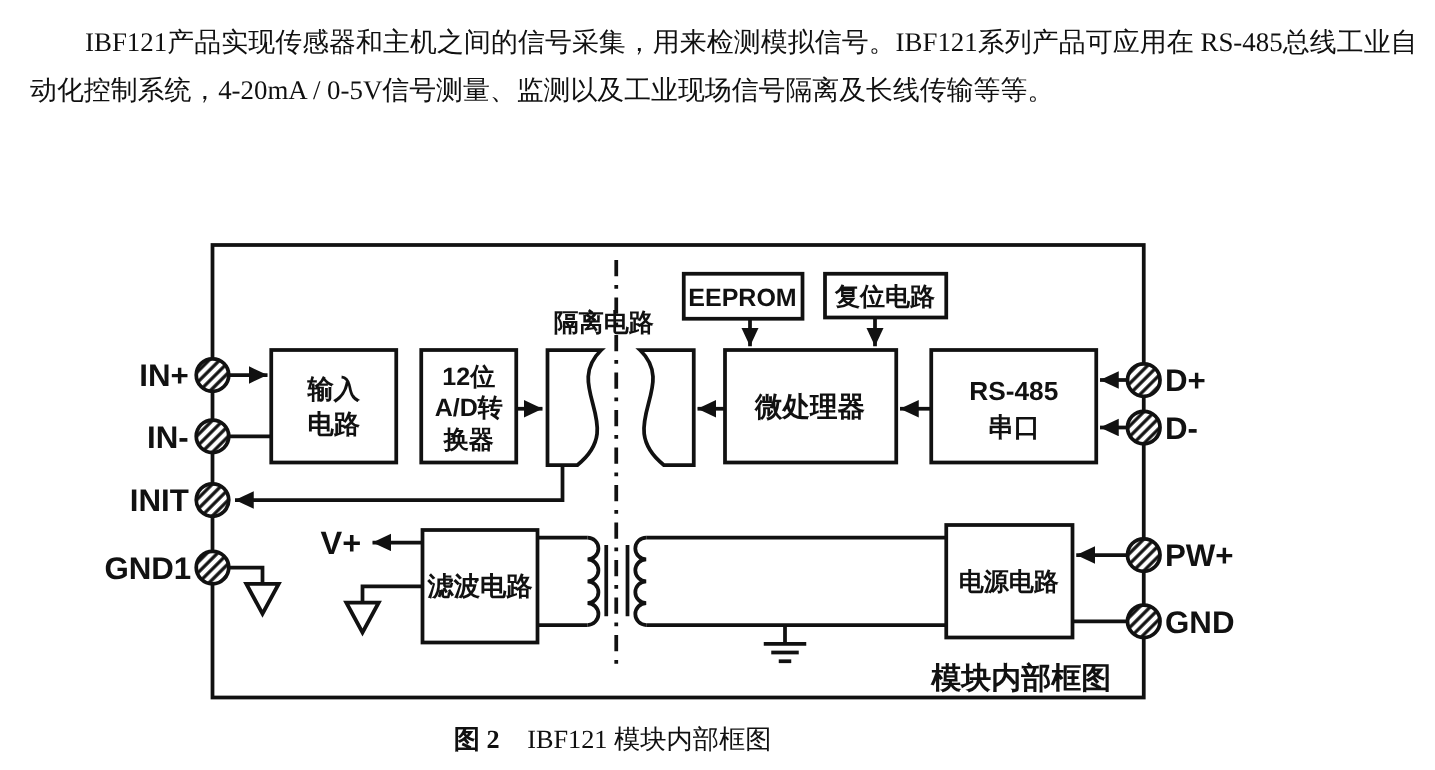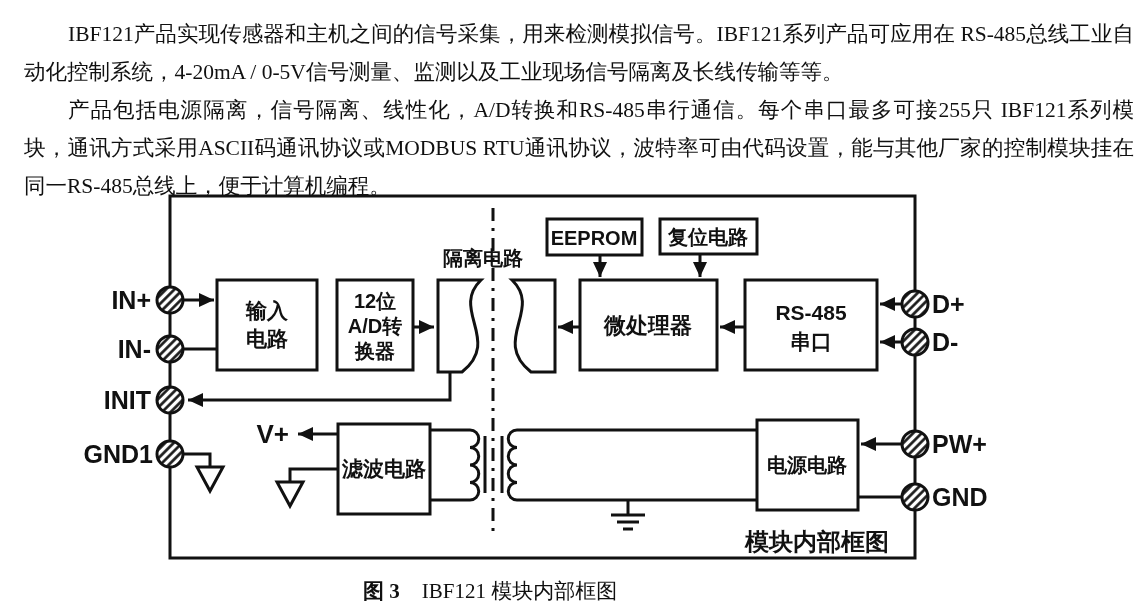--- a/index.html
+++ b/index.html
@@ -35,21 +35,20 @@
     font-weight:bold;fill:#111111;
   }
 </style>
 </head>
 <body>
 
 <div class="page">
 
   <div class="body-text">
     <p>IBF121产品实现传感器和主机之间的信号采集，用来检测模拟信号。IBF121系列产品可应用在 RS-485总线工业自动化控制系统，4-20mA / 0-5V信号测量、监测以及工业现场信号隔离及长线传输等等。</p>
-    <p>产品包括电源隔离，信号隔离、线性化，A/D转换和RS-485串行通信。每个串口最多可接255只 IBF121系列模块，通讯方式采用ASCII码通讯协议或MODBUS RTU通讯协议，波特率可由代码设置，能与其他厂家的控制模块挂在同一RS-485总线上，便于计算机编程。</p>
   </div>
 
   <svg class="diagram-svg" width="1148" height="380" viewBox="0 180 1148 380">
     <defs>
       <pattern id="hatch" patternUnits="userSpaceOnUse" width="6" height="6" patternTransform="rotate(45)">
         <rect width="6" height="6" fill="#ffffff"></rect>
         <line x1="1.5" y1="0" x2="1.5" y2="6" stroke="#111111" stroke-width="2.6"></line>
       </pattern>
       <marker id="arrow" markerUnits="userSpaceOnUse" markerWidth="16" markerHeight="15" refX="15" refY="7" orient="auto">
         <path d="M0,0 L15,7 L0,14 Z" fill="#111111"></path>
@@ -181,17 +180,17 @@
       <circle cx="915" cy="485" r="13" fill="url(#hatch)" stroke="#111111" stroke-width="3"></circle>
       <text class="dtext" x="932" y="494" font-size="25">GND</text>
     </g>
 
     <text class="dtext" x="289" y="431" font-size="26" text-anchor="end">V+</text>
     <text class="dtext" x="483" y="253" font-size="20" text-anchor="middle">隔离电路</text>
     <text class="dtext" x="817" y="538" font-size="24" text-anchor="middle">模块内部框图</text>
   </svg>
 
   <div class="caption">
-    <span class="fig-label">图 3</span><span>IBF121 模块内部框图</span>
+    <span class="fig-label">图 2</span><span>IBF121 模块内部框图</span>
   </div>
 
 
 </div>
 
 </body></html>

